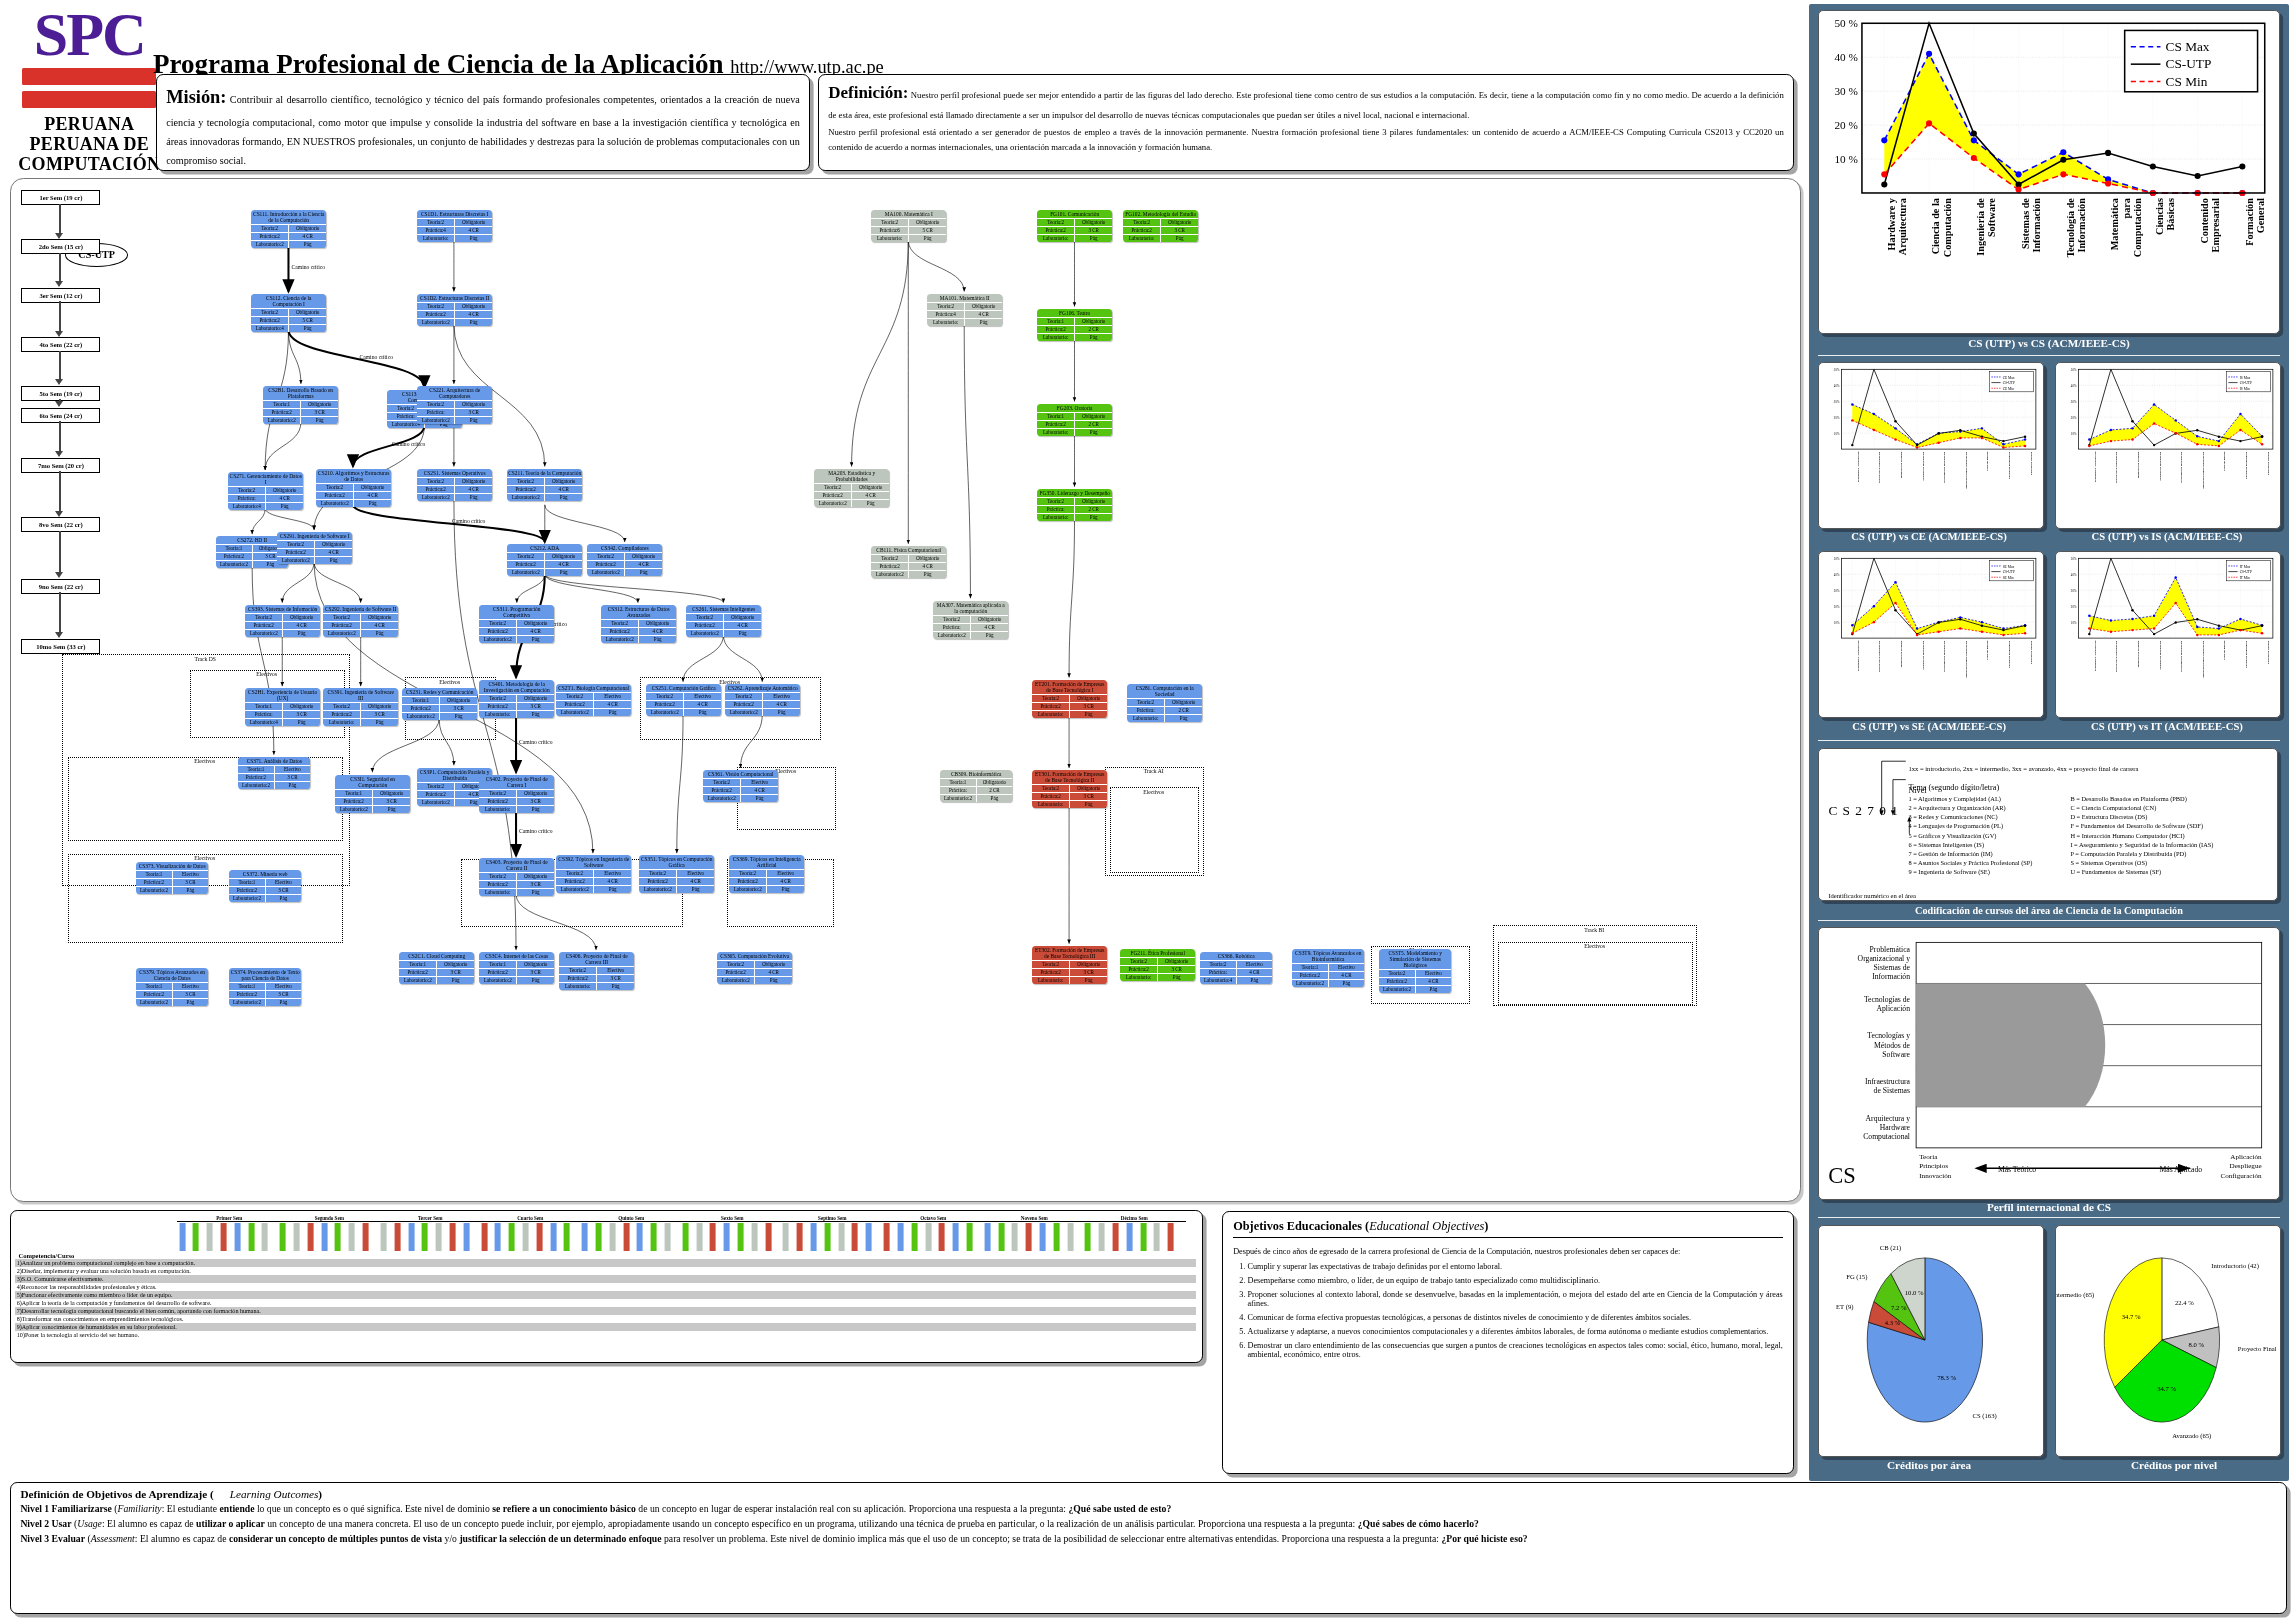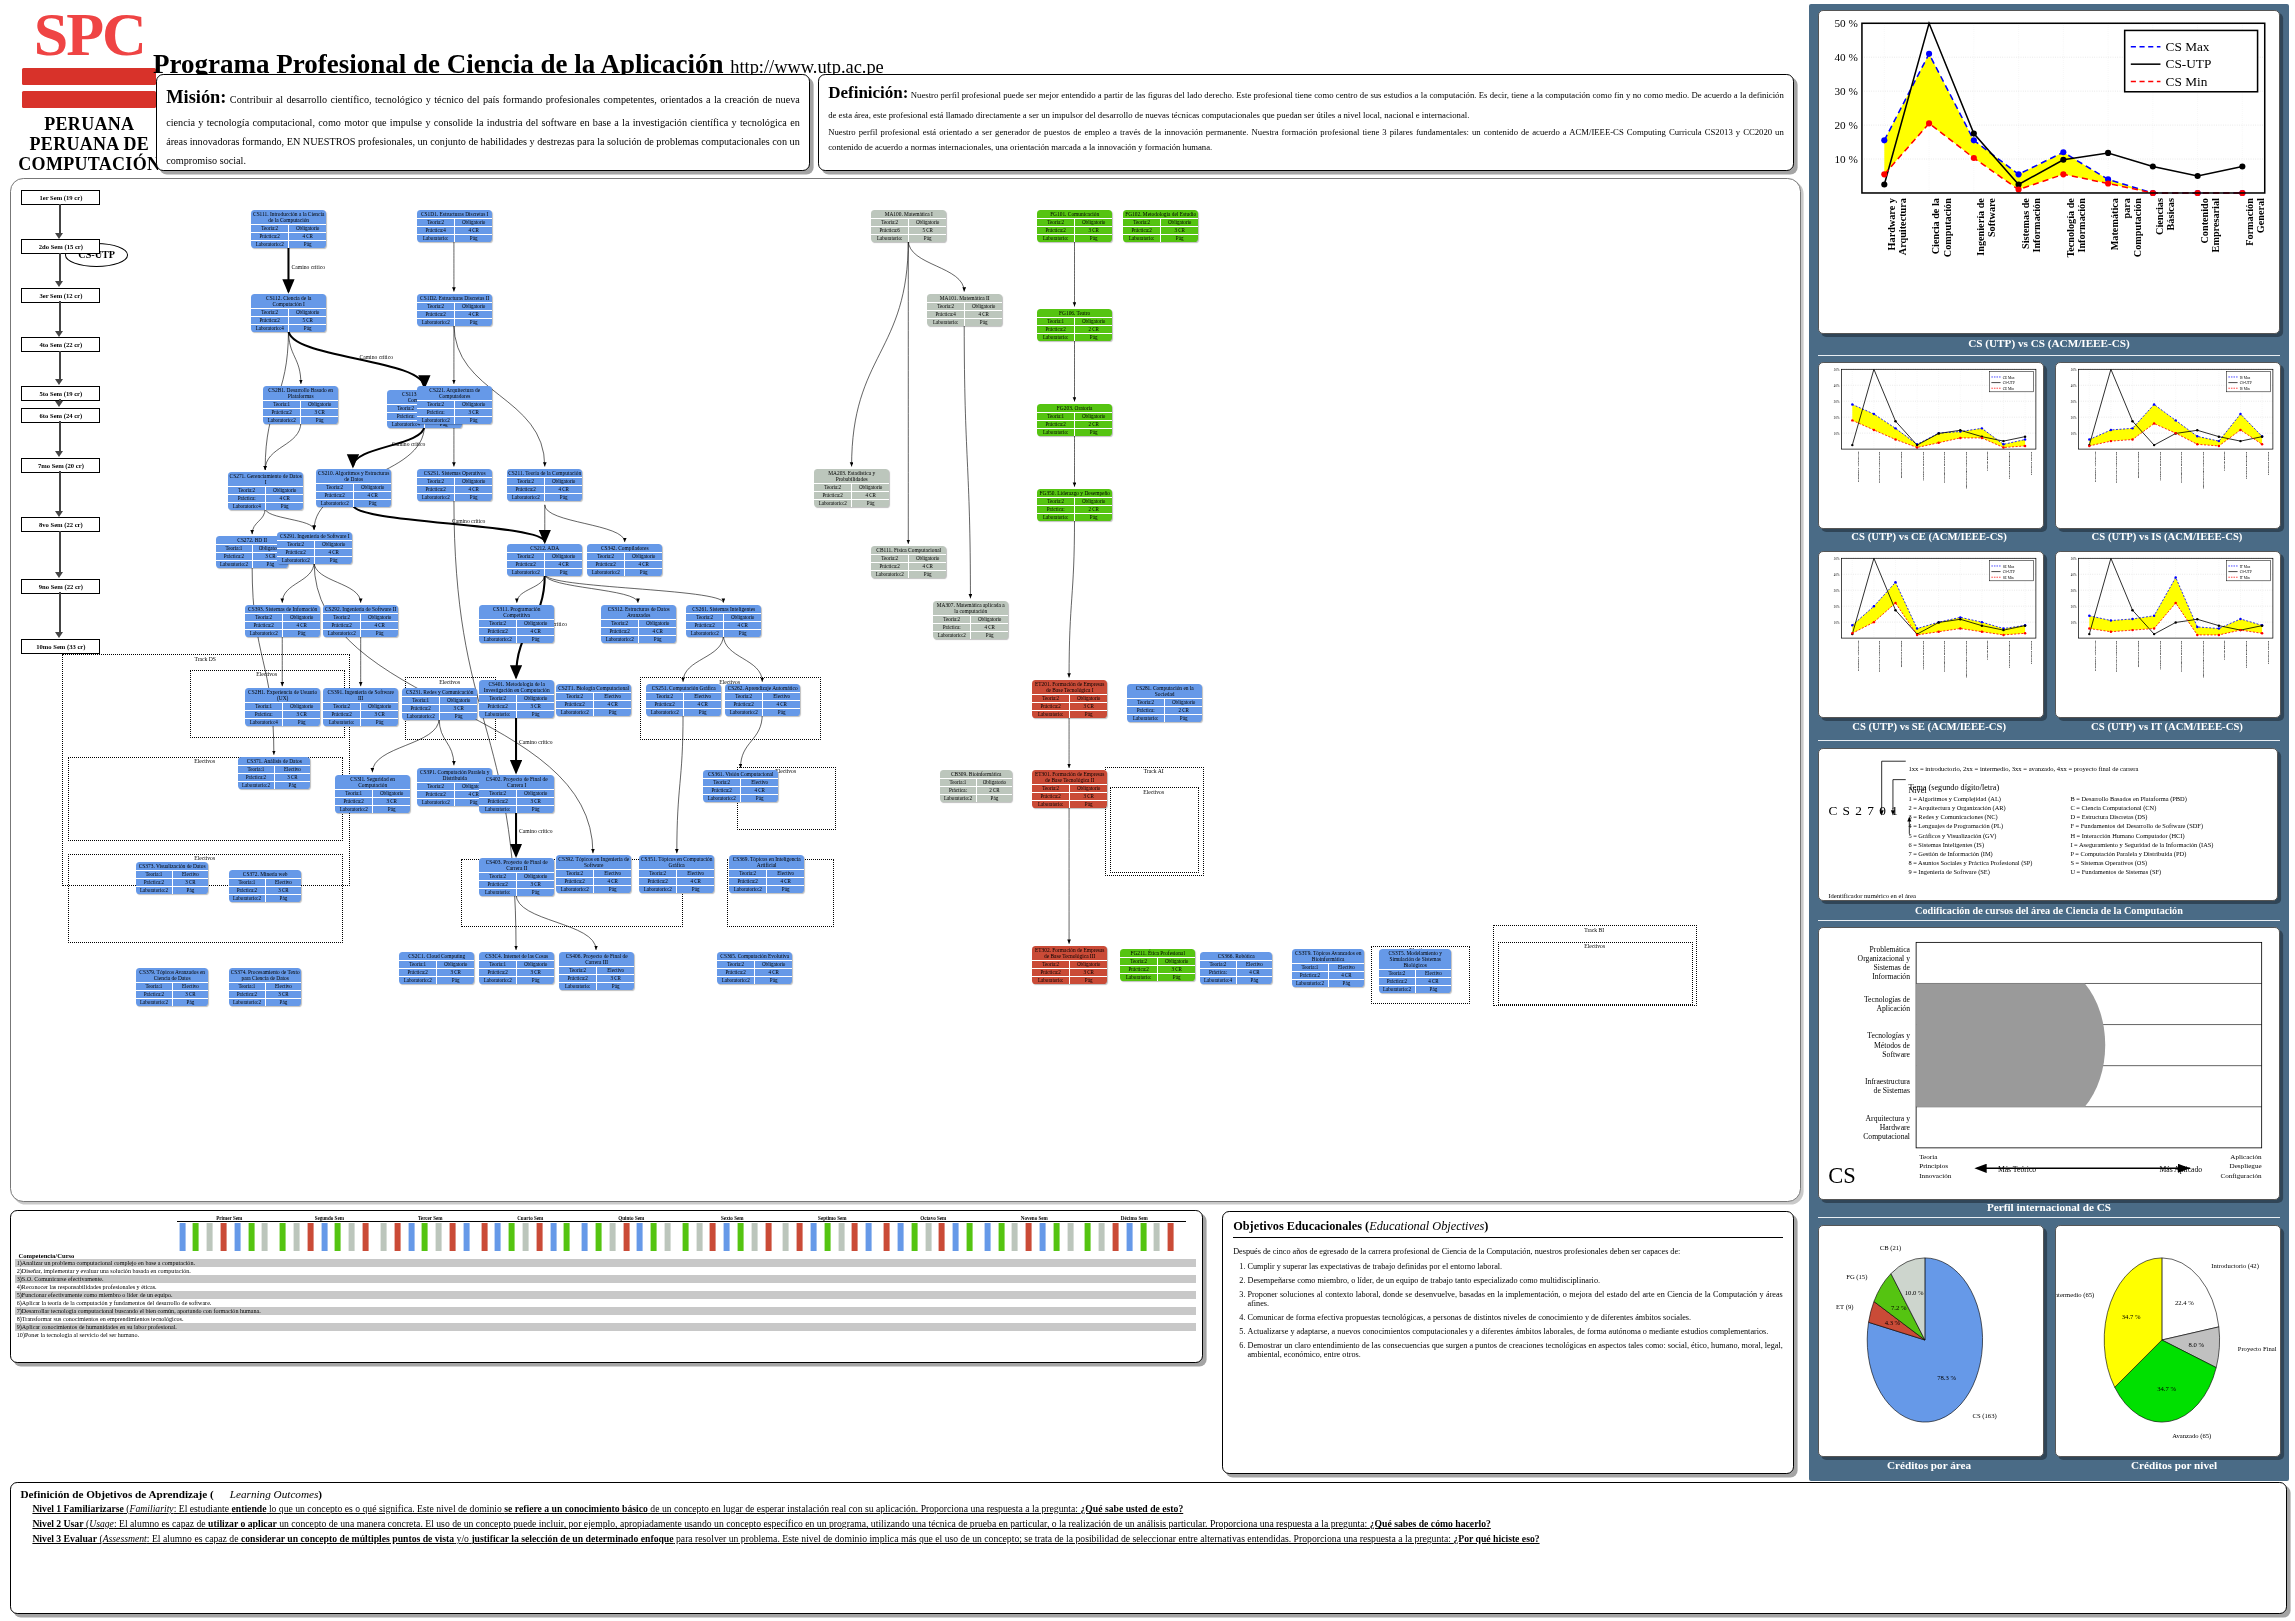--- a/index.html
+++ b/index.html
@@ -1,21 +1,21 @@
 <!DOCTYPE html>
 <html style="font-size:8.2px"><head>
 <meta charset="utf-8">
 <style>
   html,body{margin:0;padding:0;background:#fff;}
   body{width:2295px;height:1622px;position:relative;font-family:"Liberation Serif",serif;color:#000;overflow:hidden;}
   .abs{position:absolute;}
 
   
   #logo{left:15.3px;top:5.1px;width:148px;height:169px;}
-  .spc-word{font-family:"Liberation Serif",serif;font-size:62px;font-weight:bold;letter-spacing:-2px;line-height:.95;color:#ef4444;text-align:center;}
+  .spc-word{font-family:"Liberation Serif",serif;font-size:62px;font-weight:bold;letter-spacing:-2px;line-height:.95;color:#4c1d95;text-align:center;}
   .flagbar{height:17.4px;background:#d8322a;margin:3.6px 7.2px;border-radius:1.5px;}
   .flagbar.b2{margin-top:6.1px;}
   .spc-sub{font-family:"Liberation Serif",serif;font-weight:bold;font-size:18px;line-height:1.13;text-align:center;letter-spacing:0.3px;margin-top:5.1px;}
 
   #maintitle{left:153px;top:49px;font-size:27px;font-weight:bold;white-space:nowrap;}
   #maintitle .url{font-size:18.4px;font-weight:normal;}
 
   .panelbox{background:#fff;border:1px solid #000;border-radius:7.2px;box-shadow:3.6px 3.6px 0 rgba(90,90,90,.55);}
   #mision{left:156px;top:74px;width:654px;height:97px;padding:5.1px 9.2px;box-sizing:border-box;}
   #definicion{left:818px;top:74px;width:976px;height:97px;padding:4.1px 9.2px;box-sizing:border-box;}
@@ -74,21 +74,21 @@
   
   #rightcol{left:1809px;top:4.1px;width:480px;height:1477px;background:#4a6b86;border-radius:2px;}
   .rcard{position:absolute;background:#fff;border:0.5px solid #555;border-radius:5.1px;box-shadow:3.1px 3.1px 0 rgba(0,0,0,.35);}
   .rcaption{position:absolute;color:#fff;font-size:11.2px;font-weight:bold;text-align:center;width:100%;}
   .rdiv{position:absolute;height:1px;background:#e9eef3;left:9.2px;right:9.2px;}
 
   
   #outcomes{left:10.2px;top:1482px;width:2277px;height:132px;padding:5.1px 9.2px;box-sizing:border-box;}
   #outcomes h3{margin:0 0 2px;font-size:11.2px;font-weight:bold;}
   #outcomes h3 em{font-weight:normal;margin-left:16px;}
-  #outcomes p{font-size:9.7px;margin:2px 12px;line-height:1.35;text-align:justify;text-decoration:underline;}
+  #outcomes p{font-size:9.7px;margin:2px 0;line-height:1.35;text-align:justify;}
 </style>
 </head>
 <body>
 
 <div class="abs" id="logo">
   <div class="spc-word">SPC</div>
   <div class="flagbar"></div>
   <div class="flagbar b2"></div>
   <div class="spc-sub">
     <div>PERUANA</div>

